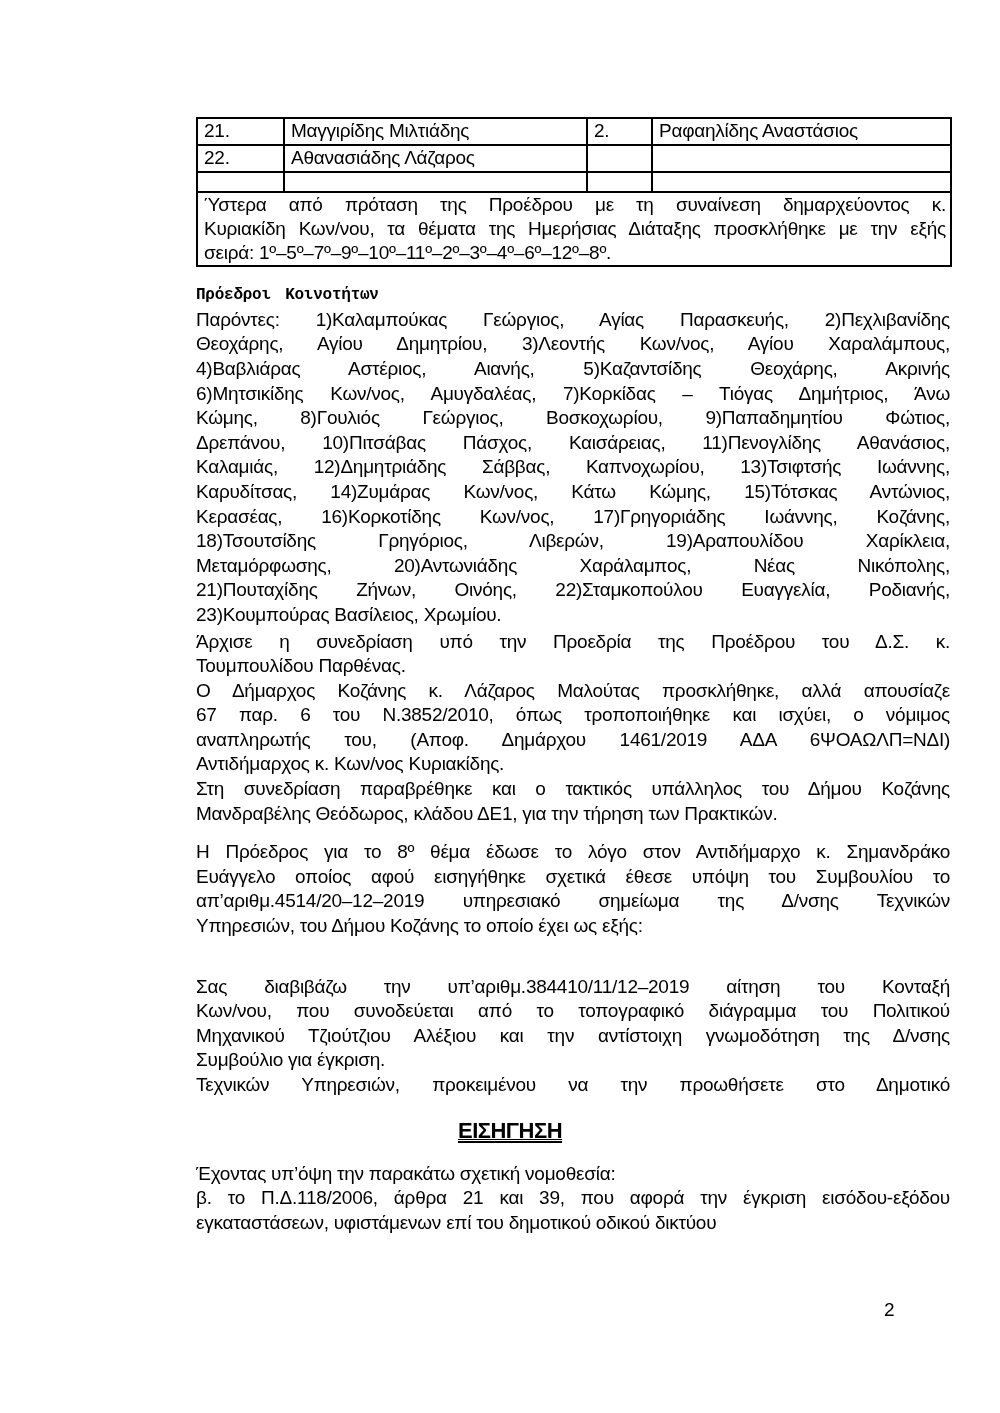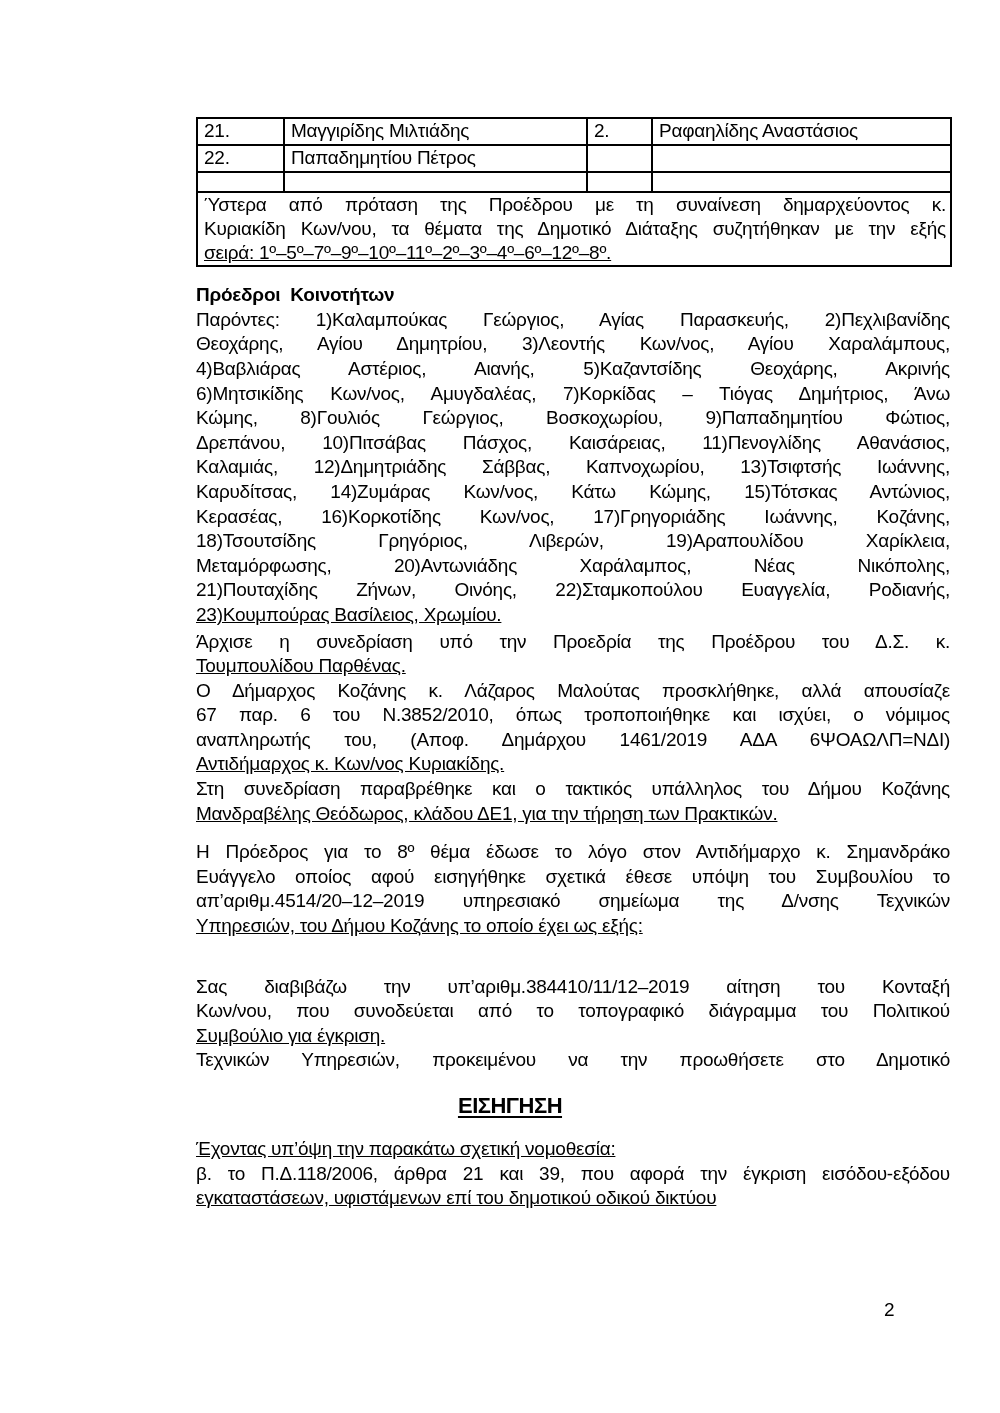--- a/index.html
+++ b/index.html
@@ -17,35 +17,35 @@
     font-size:19px; overflow:hidden; white-space:nowrap;
   }
   td.idx { padding-left:13px; }
   tr.r1 td { height:24px; }
   tr.r2 td { height:25px; }
   tr.r3 td { height:18px; }
   td.note-cell { padding:1px 6px 2px 6px; white-space:normal; }
   td.note-cell .tline { line-height:24.2px; }
 
   .tline { text-align:justify; text-align-last:justify; }
-  .tline.left { text-align-last:left;text-decoration:underline; }
+  .tline.left { text-align-last:left; }
   .b { font-weight:normal; }
 
   h3.presidents {
-    margin:16px 0 0 0; font-size:19px; line-height:24.6px;
-    font-weight:bold; word-spacing:5px; letter-spacing:-0.25px;
+    margin:16px 0 0 0; font-size:16px; line-height:24.6px;
+    font-weight:bold; word-spacing:5px; letter-spacing:-0.25px;font-family:Liberation Mono, monospace;
   }
   .para { margin:0; }
   .para.session { margin-top:2px; }
   .para.floor { margin-top:14px; }
   .para.forwarding { margin-top:36px; }
   .para.legislation { margin-top:16px; }
 
   .center-heading {
-    margin-top:19px; margin-right:126px; text-align:center; line-height:28px;
+    margin-top:19px; margin-right:126px; text-align:center; line-height:28px;text-decoration:underline;
   }
   .center-heading span {
     font-weight:bold; font-size:22px; letter-spacing:-0.5px;
     text-decoration:underline; text-decoration-thickness:2px; text-underline-offset:3px;
   }
   .page-num { position:absolute; left:836px; top:1299px; font-size:19px; }
 </style>
 </head>
 <body>
 
@@ -61,34 +61,34 @@
       </colgroup>
       <tbody>
         <tr class="r1">
           <td class="idx">21.</td>
           <td>Μαγγιρίδης Μιλτιάδης</td>
           <td class="idx">2.</td>
           <td>Ραφαηλίδης Αναστάσιος</td>
         </tr>
         <tr class="r2">
           <td class="idx">22.</td>
-          <td>Παπαδημητίου Πέτρος</td>
+          <td>Αθανασιάδης Λάζαρος</td>
           <td class="idx"></td>
           <td></td>
         </tr>
         <tr class="r3">
           <td class="idx"></td>
           <td></td>
           <td class="idx"></td>
           <td></td>
         </tr>
         <tr>
           <td class="note-cell" colspan="4">
               <div class="tline">Ύστερα από πρόταση της Προέδρου με τη συναίνεση δημαρχεύοντος κ.</div>
-              <div class="tline">Κυριακίδη Κων/νου, τα θέματα της Δημοτικό Διάταξης συζητήθηκαν με την εξής</div>
+              <div class="tline">Κυριακίδη Κων/νου, τα θέματα της Ημερήσιας Διάταξης προσκλήθηκε με την εξής</div>
               <div class="tline left">σειρά: 1º–5º–7º–9º–10º–11º–2º–3º–4º–6º–12º–8º.</div>
             </td>
         </tr>
       </tbody>
     </table>
 
     <h3 class="presidents">Πρόεδροι Κοινοτήτων</h3>
 
     <div class="para">
         <div class="tline"><span class="b">Παρόντες:</span> 1)Καλαμπούκας Γεώργιος, Αγίας Παρασκευής, 2)Πεχλιβανίδης</div>
@@ -120,20 +120,21 @@
     <div class="para floor">
         <div class="tline">Η Πρόεδρος για το 8º θέμα έδωσε το λόγο στον Αντιδήμαρχο κ. Σημανδράκο</div>
         <div class="tline">Ευάγγελο οποίος αφού εισηγήθηκε σχετικά έθεσε υπόψη του Συμβουλίου το</div>
         <div class="tline">απ’αριθμ.4514/20–12–2019 υπηρεσιακό σημείωμα της Δ/νσης Τεχνικών</div>
         <div class="tline left">Υπηρεσιών, του Δήμου Κοζάνης το οποίο έχει ως εξής:</div>
       </div>
 
     <div class="para forwarding">
         <div class="tline">Σας διαβιβάζω την υπ’αριθμ.384410/11/12–2019 αίτηση του Κονταξή</div>
         <div class="tline">Κων/νου, που συνοδεύεται από το τοπογραφικό διάγραμμα του Πολιτικού</div>
+        <div class="tline">Μηχανικού Τζιούτζιου Αλέξιου και την αντίστοιχη γνωμοδότηση της Δ/νσης</div>
         <div class="tline left">Συμβούλιο για έγκριση.</div>
         <div class="tline">Τεχνικών Υπηρεσιών, προκειμένου να την προωθήσετε στο Δημοτικό</div>
       </div>
 
     <div class="center-heading">
       <span>ΕΙΣΗΓΗΣΗ</span>
     </div>
 
     <div class="para legislation">
         <div class="tline left">Έχοντας υπ’όψη την παρακάτω σχετική νομοθεσία:</div>

